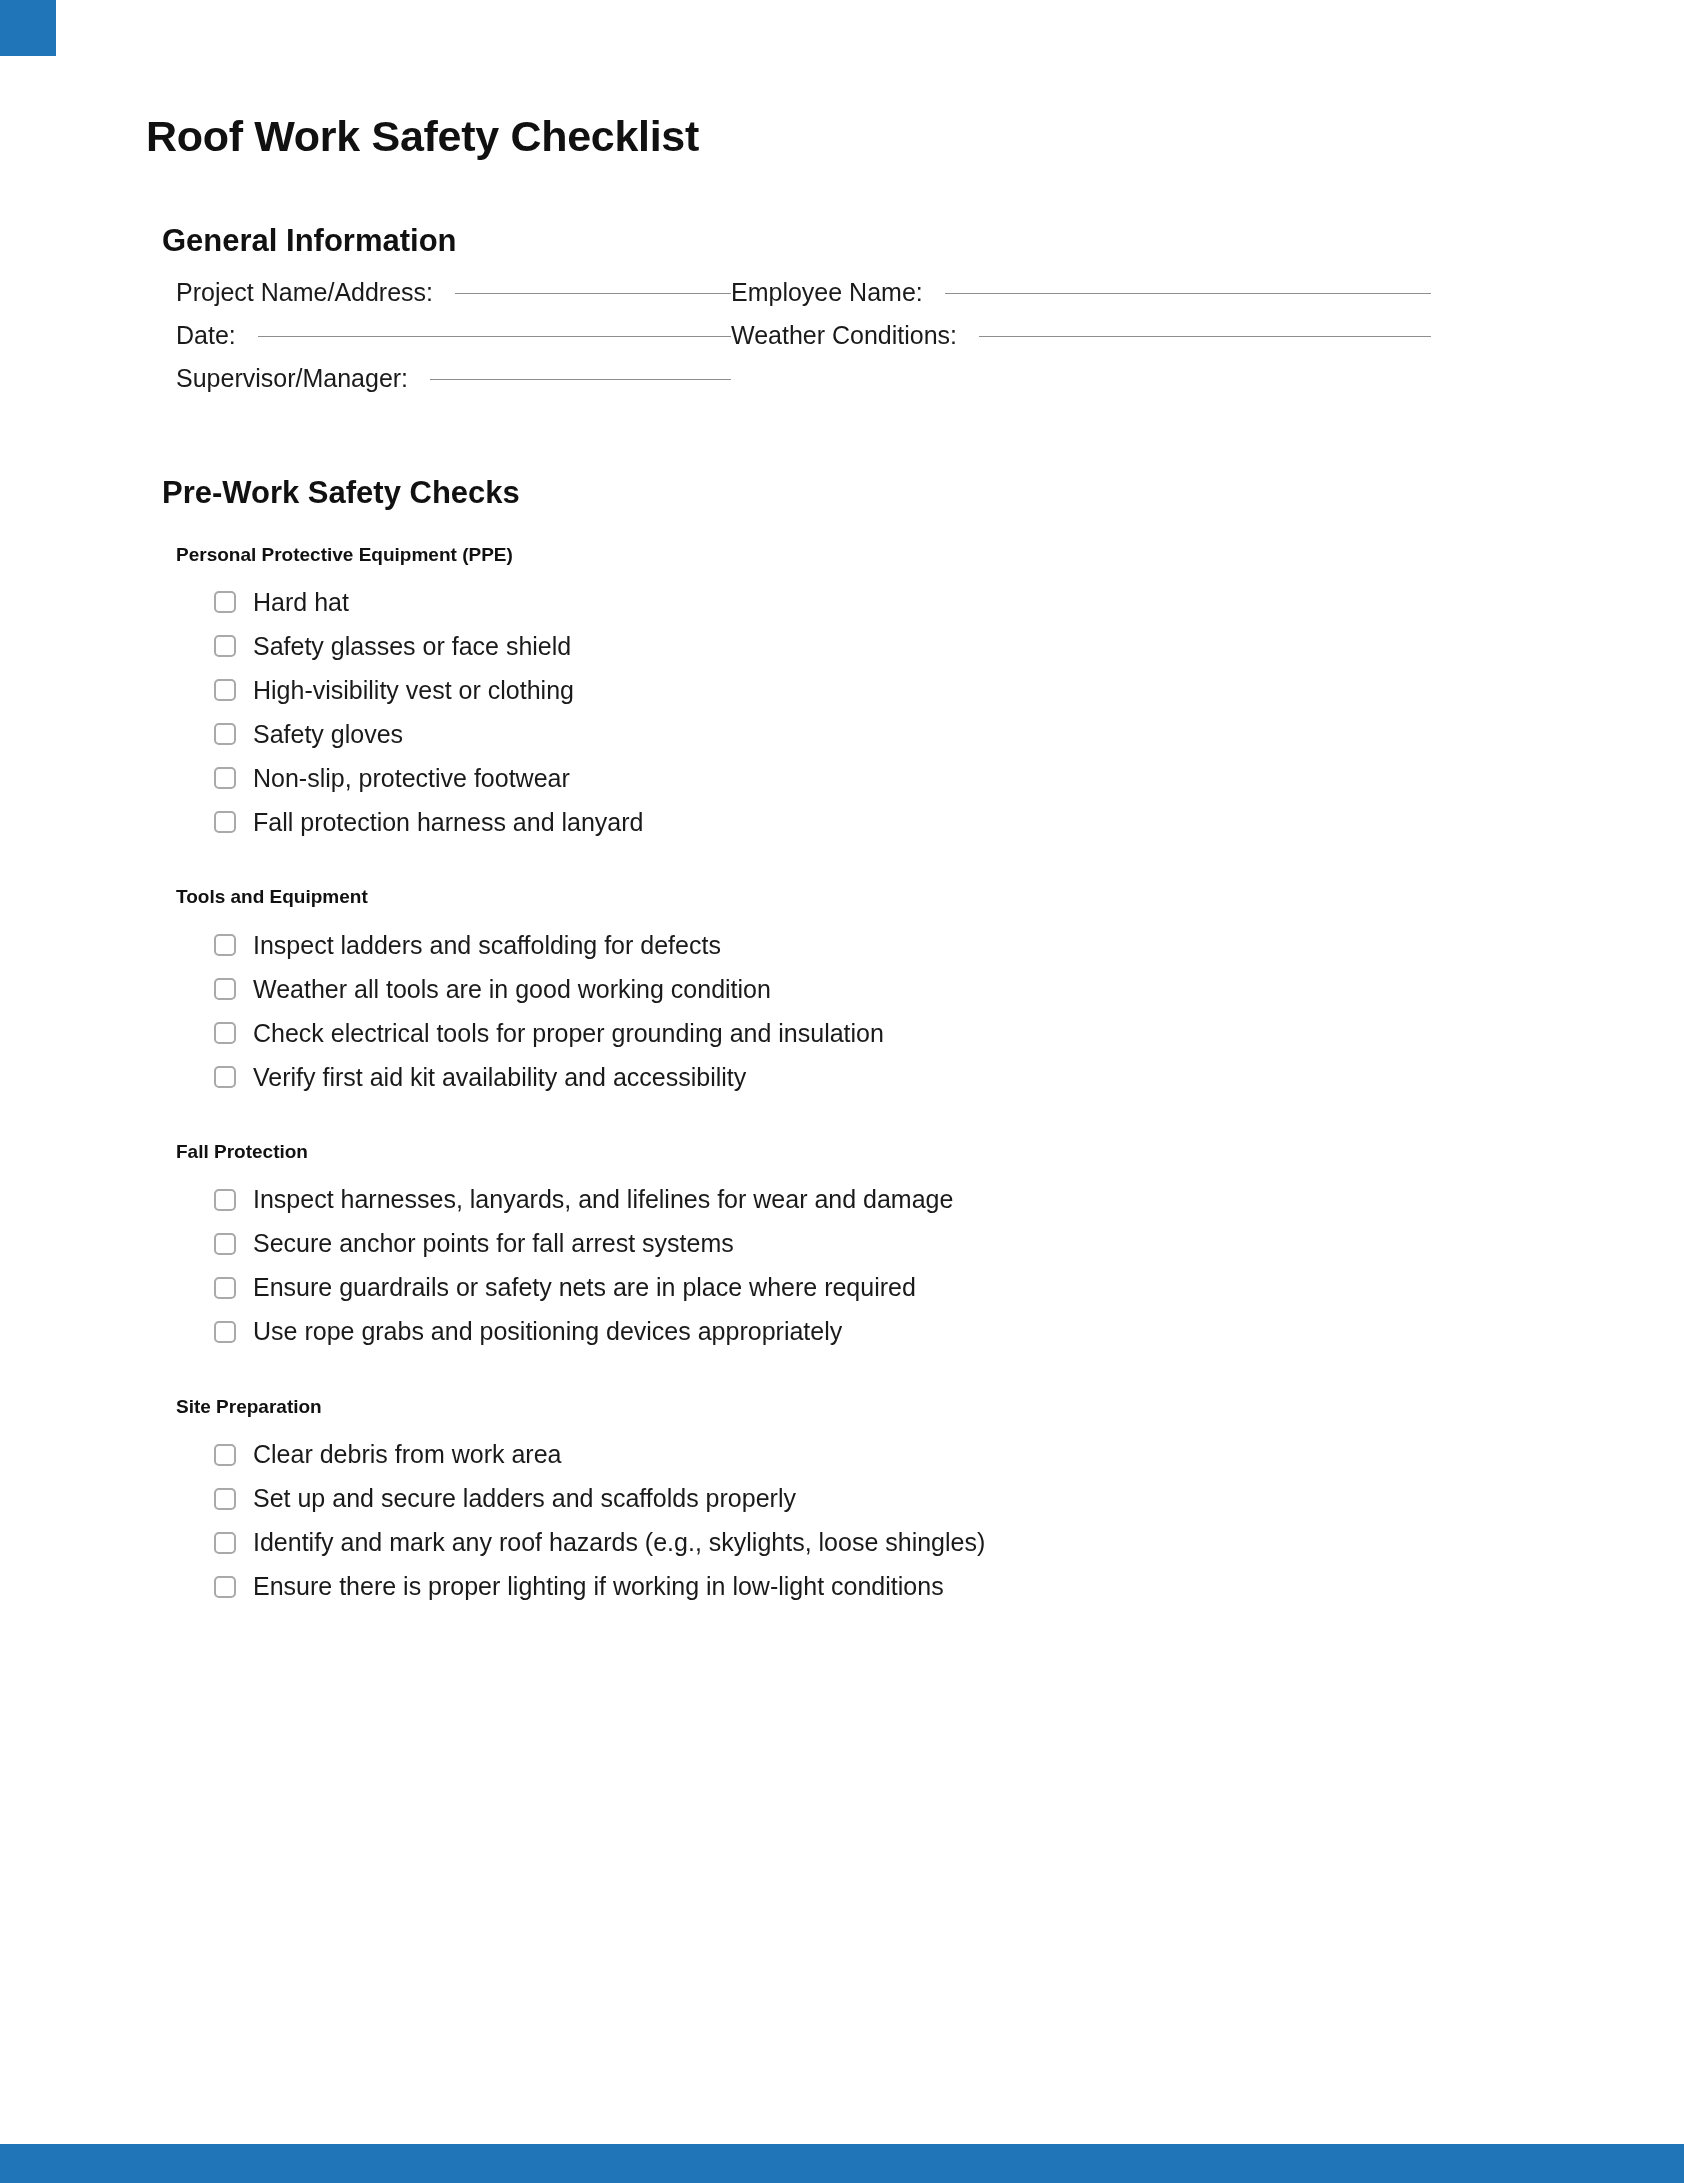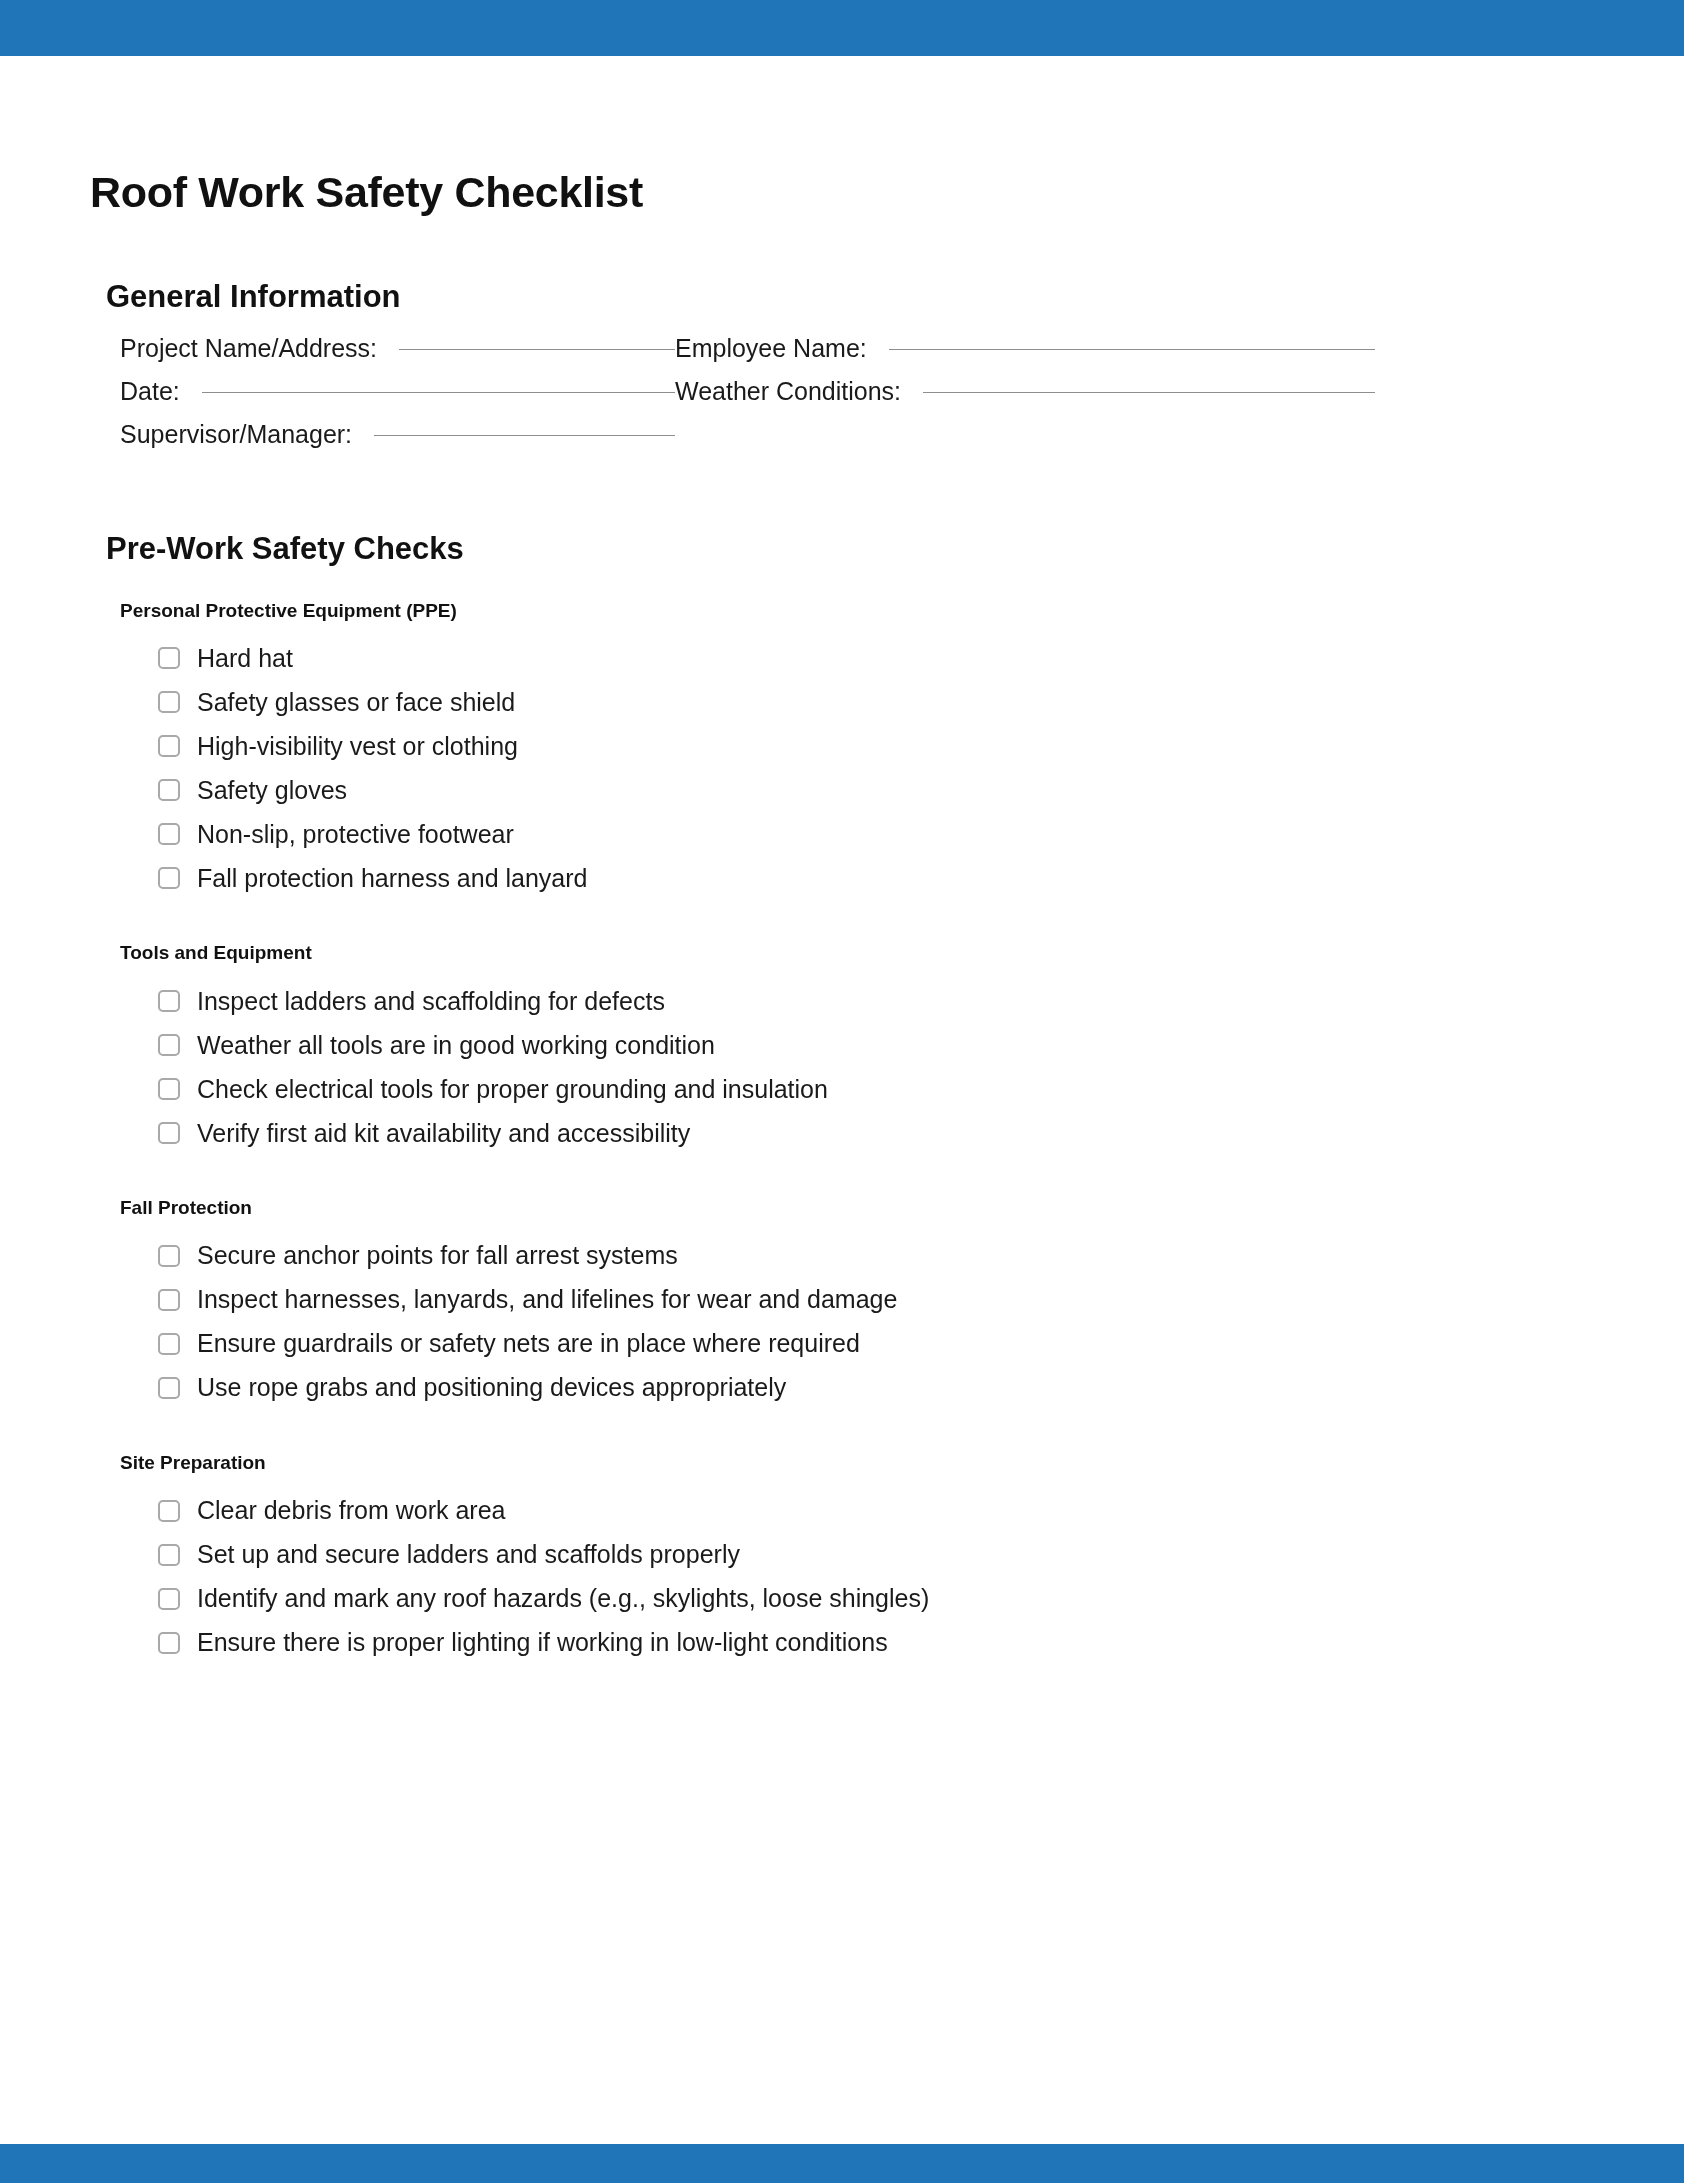--- a/index.html
+++ b/index.html
@@ -16,21 +16,21 @@
     position: relative;
     overflow: hidden;
   }
 
   .page {
     position: relative;
     width: 1684px;
     height: 2183px;
     background: #ffffff;
     display: flex;
-    flex-direction: column;
+    flex-direction: row;
   }
 
   .bar-top {
     width: 100%;
     height: 56px;
     background: #1f75b8;
     flex: 0 0 56px;
   }
 
   .bar-bottom {
@@ -232,25 +232,25 @@
                 <span class="checkbox"></span>
                 <span class="check-label">Verify first aid kit availability and accessibility</span>
               </div>
             </div>
           </div>
           <div class="group">
             <h3 class="h3">Fall Protection</h3>
             <div class="check-list">
               <div class="check-row">
                 <span class="checkbox"></span>
+                <span class="check-label">Inspect harnesses, lanyards, and lifelines for wear and damage</span>
+              </div>
+              <div class="check-row">
+                <span class="checkbox"></span>
                 <span class="check-label">Secure anchor points for fall arrest systems</span>
-              </div>
-              <div class="check-row">
-                <span class="checkbox"></span>
-                <span class="check-label">Inspect harnesses, lanyards, and lifelines for wear and damage</span>
               </div>
               <div class="check-row">
                 <span class="checkbox"></span>
                 <span class="check-label">Ensure guardrails or safety nets are in place where required</span>
               </div>
               <div class="check-row">
                 <span class="checkbox"></span>
                 <span class="check-label">Use rope grabs and positioning devices appropriately</span>
               </div>
             </div>

